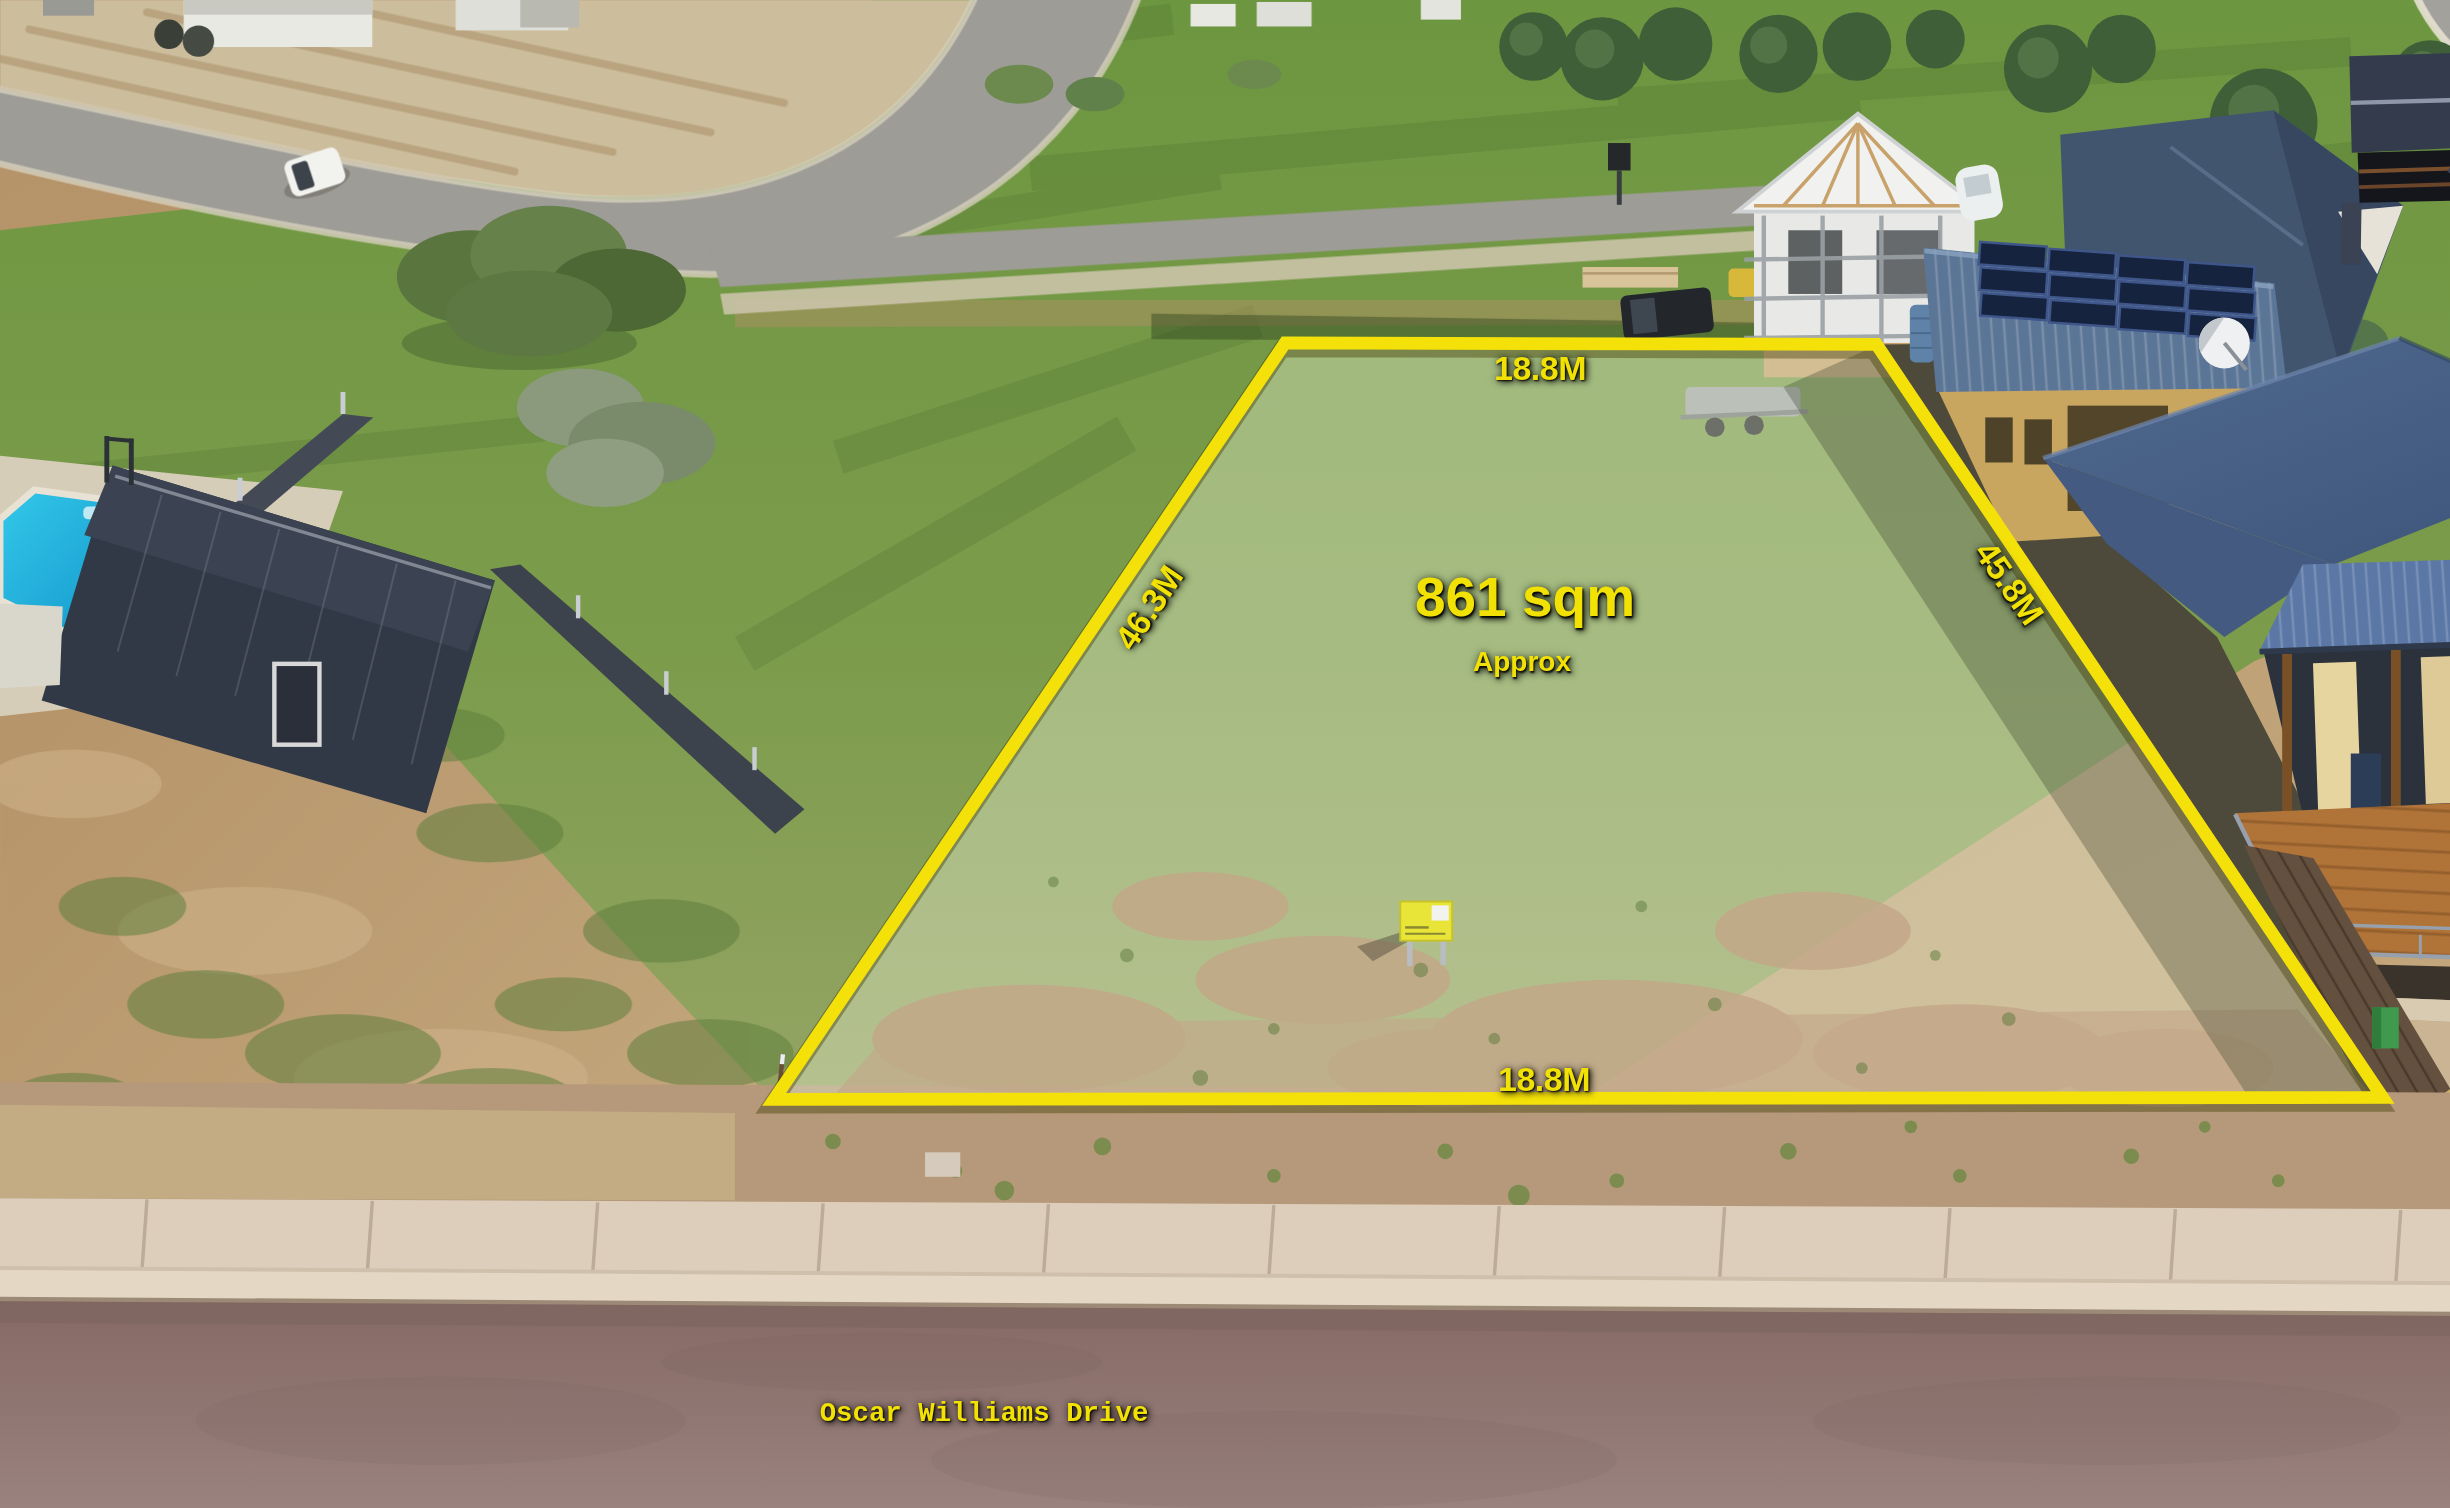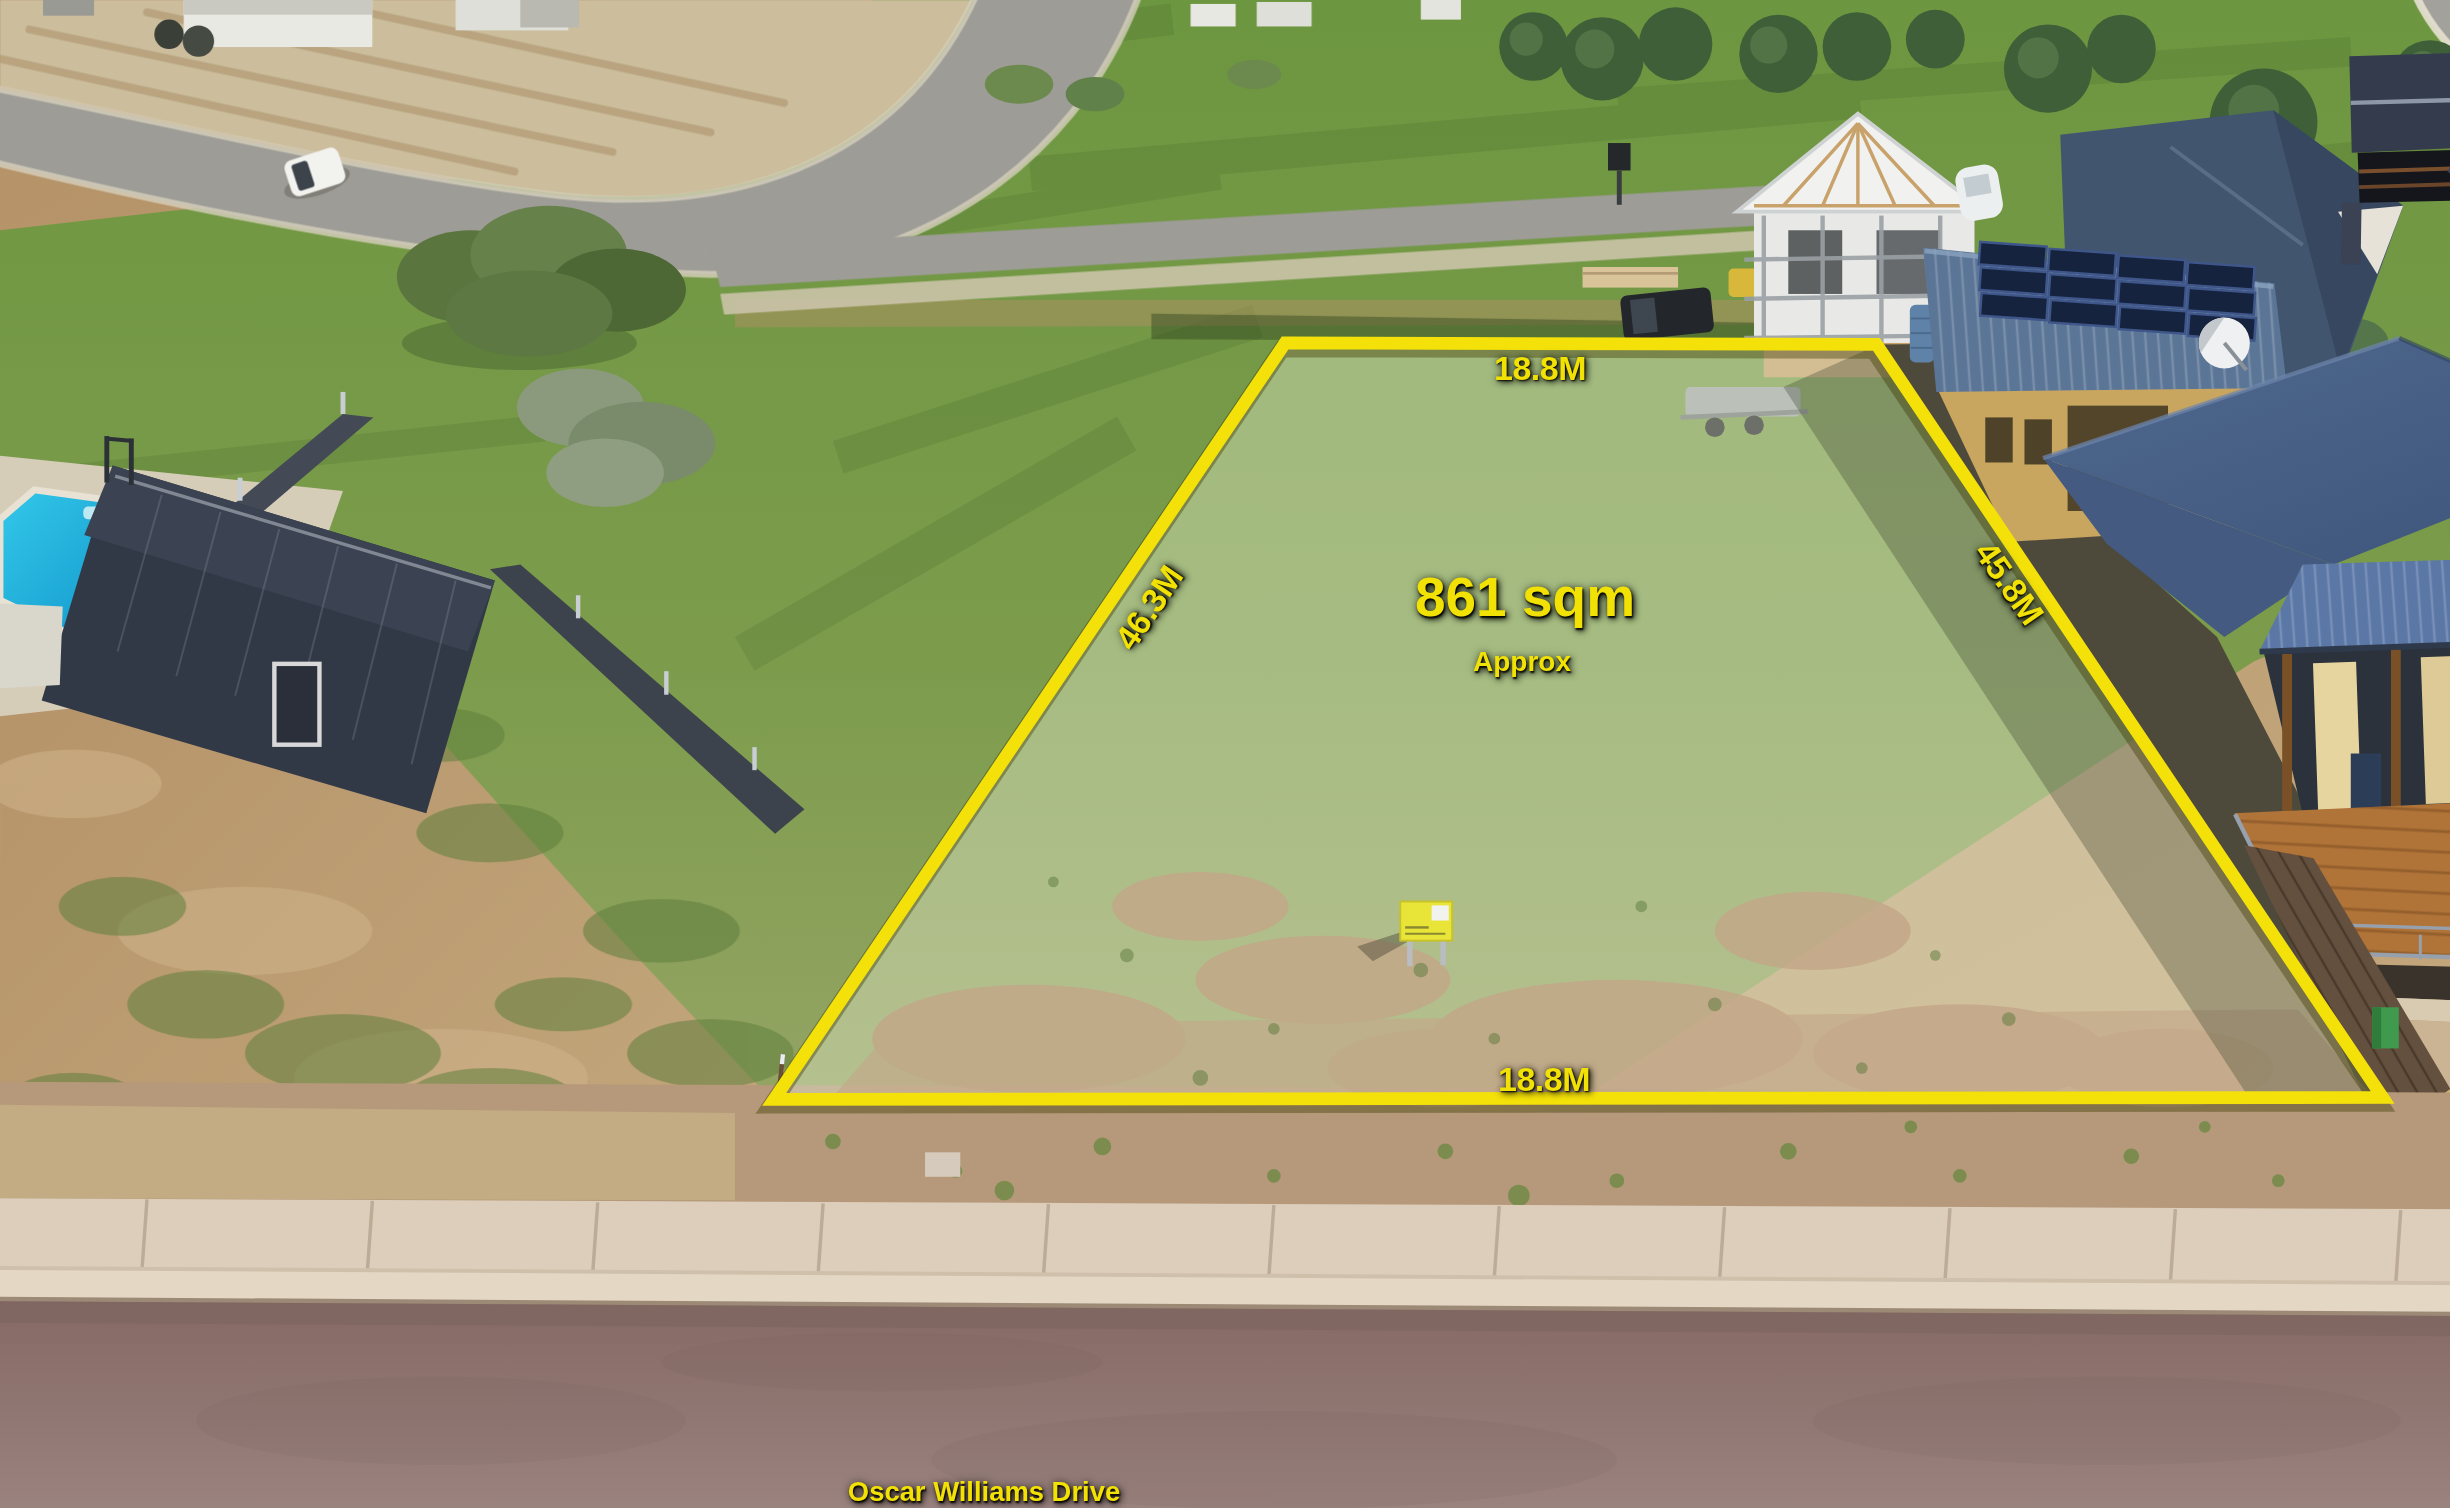--- a/index.html
+++ b/index.html
@@ -10,21 +10,21 @@
   .lbl{position:absolute;color:#F2E104;font-weight:700;white-space:nowrap;
        text-shadow:0 0 8.8px rgba(0,0,0,.50), 2.5px 2.9px 5.9px rgba(0,0,0,.80), 1px 1.5px 2px rgba(0,0,0,.92);
        transform:translate(-50%,-50%);}
   .lbl-dim{font-size:34px;letter-spacing:-0.5px;}
   .lbl-dim-left{left:1149px;top:608px;transform:translate(-50%,-50%) rotate(-56deg);}
   .lbl-dim-right{left:2009px;top:583px;transform:translate(-50%,-50%) rotate(55deg);}
   .lbl-dim-top{left:1540px;top:368px;}
   .lbl-dim-bottom{left:1544px;top:1079px;}
   .lbl-area-value{left:1525px;top:597px;font-size:55px;}
   .lbl-area-qualifier{left:1522px;top:662px;font-size:28px;}
-  .lbl-street{left:984px;top:1492px;font-size:27.4px;}
+  .lbl-street{left:984px;top:1413px;font-size:27.4px;font-family:Liberation Mono, monospace;}
 </style>
 </head>
 <body>
 
 <div id="stage">
 <svg id="scene-svg" viewBox="0 0 5472 3078" preserveAspectRatio="none">
   <defs>
     <linearGradient id="gGrass" x1="0" y1="0" x2="0" y2="1">
       <stop offset="0" stop-color="#6d9640"></stop>
           <stop offset="0.6" stop-color="#7c9c4c"></stop>

